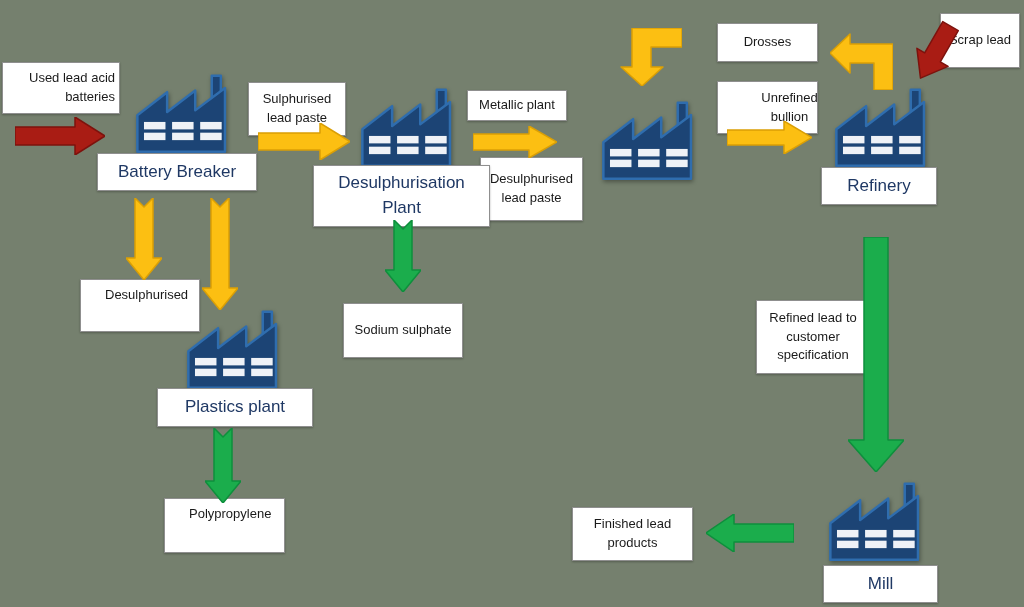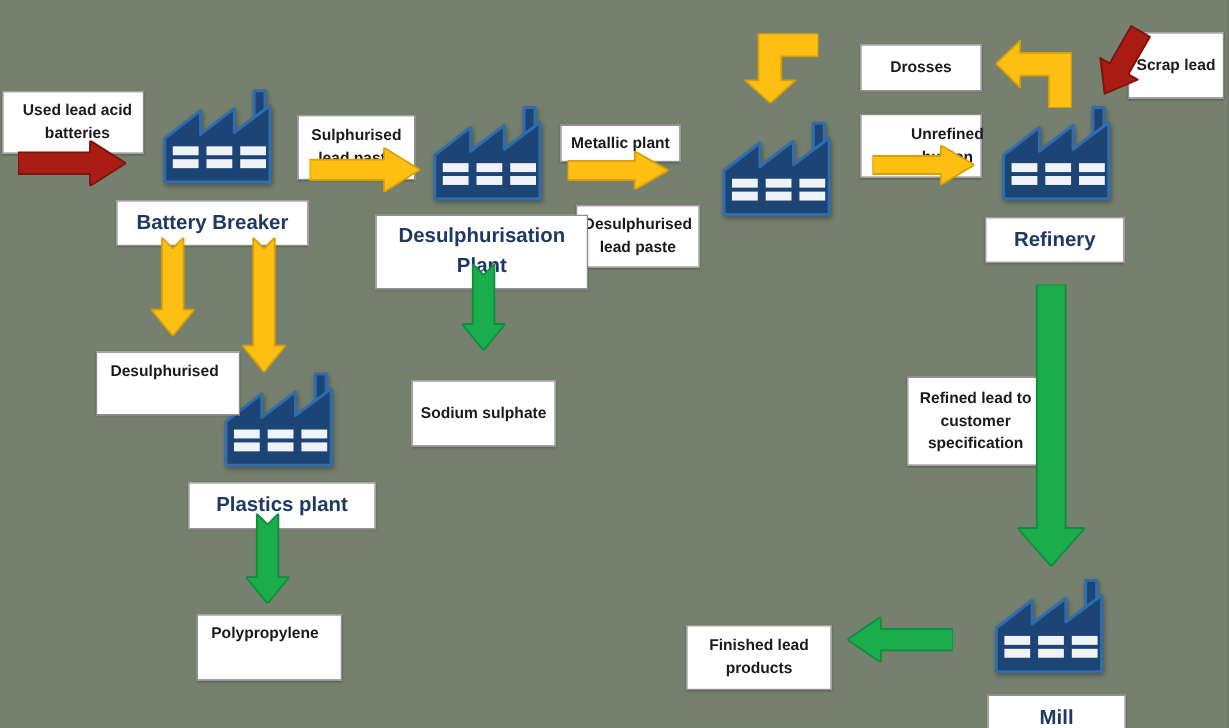--- a/index.html
+++ b/index.html
@@ -16,30 +16,29 @@
   
   .box{
     position:absolute;
     background:var(--box-bg,#FFFFFF);
     border:1px solid var(--box-border,#8F8F8F);
     box-shadow:0 1px 2px rgba(0,0,0,.28);
     display:flex;align-items:center;justify-content:center;
     text-align:center;
     box-sizing:border-box;
     z-index:3;
-    font-weight:bold;
+    font-weight:normal;
     line-height:1.45;
-    margin-top:14px;
   }
   .note{
     color:var(--box-text,#1A1A1A);
     font-size:13px;
     padding:2px 4px;
   }
-  .note.left{justify-content:flex-start;text-align:center;padding-left:11px;}
+  .note.left{justify-content:flex-start;text-align:right;padding-left:24px;}
   .note.topalign{align-items:flex-start;padding-top:6px;}
   .plant{
     color:var(--navy-text,#1F3864);
     font-size:17px;
     padding:2px 4px;
   }
   
   .factory{
     position:absolute;
     width:102px;height:81px;
@@ -74,21 +73,21 @@
       </g>
     </defs>
   </svg>
 
   <div class="box note left" style="left:2px;top:62px;width:118px;height:52px;">Used lead acid batteries</div>
 
   <div class="box note" style="left:248px;top:82px;width:98px;height:54px;">Sulphurised lead paste</div>
 
   <div class="box note" style="left:467px;top:90px;width:100px;height:31px;">Metallic plant</div>
 
-  <div class="box note" style="left:480px;top:157px;width:103px;height:52px;">Desulphurised lead paste</div>
+  <div class="box note" style="left:480px;top:157px;width:103px;height:64px;">Desulphurised lead paste</div>
 
   <div class="box note" style="left:717px;top:23px;width:101px;height:39px;">Drosses</div>
 
   <div class="box note" style="left:717px;top:81px;width:101px;height:53px;padding-left:48px;">Unrefined bullion</div>
 
   <div class="box note" style="left:940px;top:13px;width:80px;height:55px;">Scrap lead</div>
 
   <div class="box note" style="left:756px;top:300px;width:114px;height:74px;">Refined lead to customer specification</div>
 
   <div class="box note left topalign" style="left:80px;top:279px;width:120px;height:53px;">Desulphurised</div>

